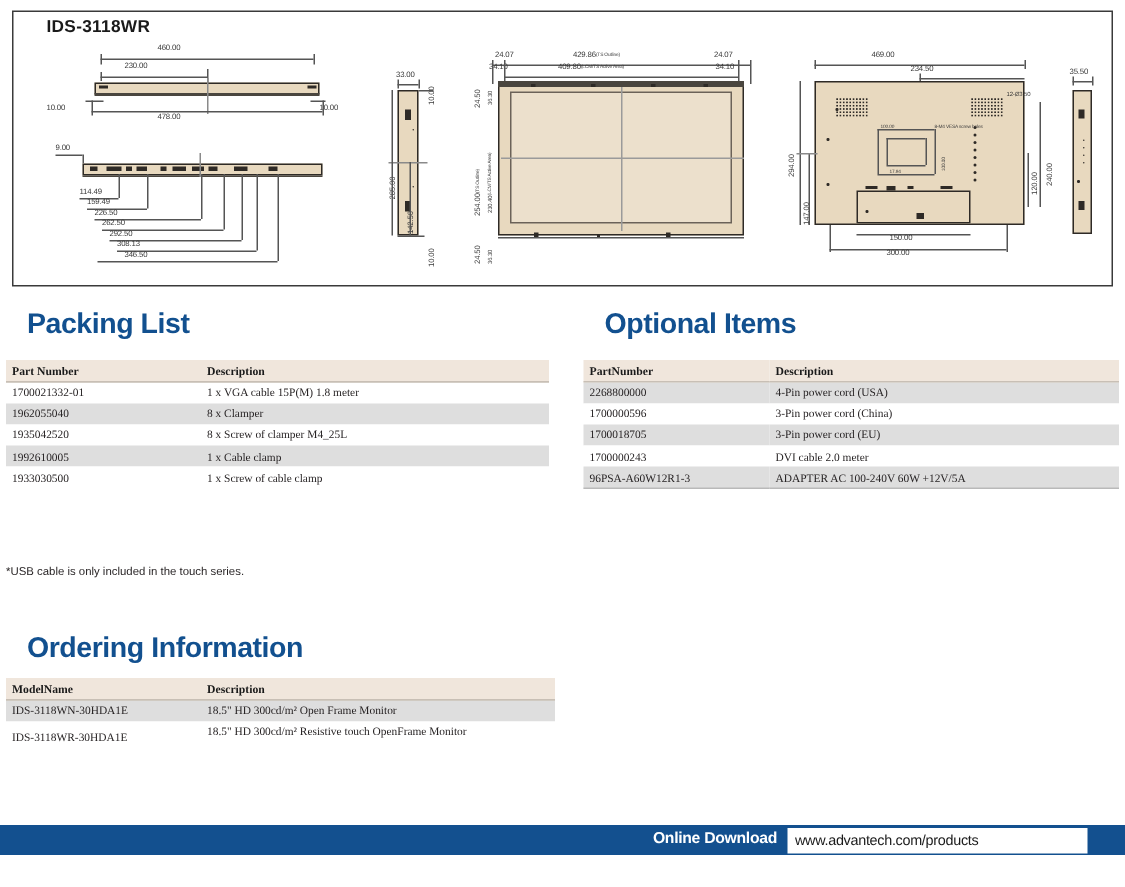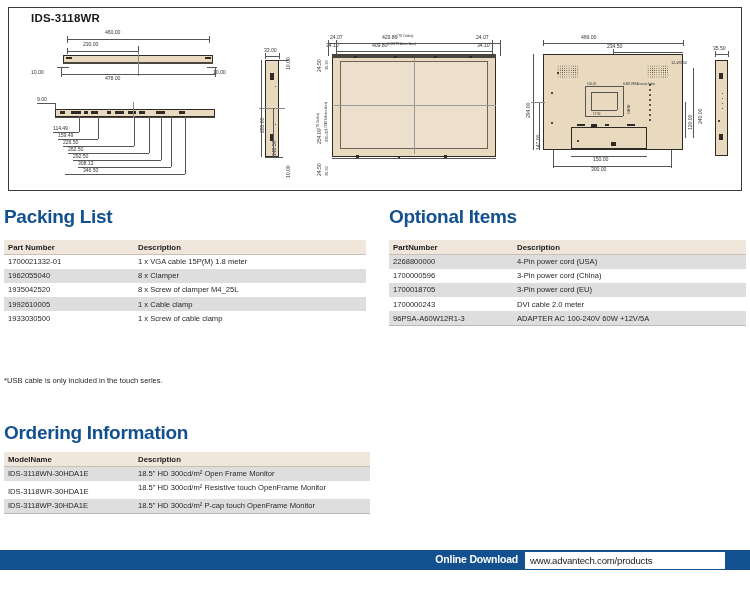--- a/index.html
+++ b/index.html
@@ -35,27 +35,28 @@
   .sq{position:absolute;background:#2e2a26;}
   .hatch{
     position:absolute;
     background-image:radial-gradient(#2e2a26 35%, transparent 36%);
     background-size:2.2px 2.2px;
   }
 
   
   .sec-head{
     position:absolute;font-size:19px;font-weight:bold;color:#12508f;
-    letter-spacing:-.3px;font-family:"Liberation Sans", sans-serif;
+    letter-spacing:-.3px;font-family:"Liberation Sans", sans-serif;margin-left:14px;
   }
 
   
   table.spec{
     position:absolute;border-collapse:collapse;font-size:7.6px;color:#231f20;
     table-layout:fixed;
+    font-family:Liberation Serif, serif;
   }
   table.spec th{
     background:#f0e6dc;font-weight:bold;text-align:left;
     padding:2.5px 4px;font-size:7.8px;color:#1a1a1a;
     border-bottom:.6px solid #c8bfb5;
   }
   table.spec td{
     padding:2.3px 4px;vertical-align:top;line-height:1.25;
   }
   table.spec tr.odd td{background:#dedede;}
@@ -403,24 +404,20 @@
     </thead>
     <tbody>
       <tr class="odd">
         <td>IDS-3118WN-30HDA1E</td>
         <td>18.5" HD 300cd/m² Open Frame Monitor</td>
       </tr>
       <tr class="even">
         <td style="padding-top:6px;">IDS-3118WR-30HDA1E</td>
         <td style="max-width:200px;">18.5" HD 300cd/m²  Resistive touch OpenFrame Monitor</td>
       </tr>
-      <tr class="odd last">
-        <td>IDS-3118WP-30HDA1E</td>
-        <td>18.5" HD 300cd/m² P-cap touch OpenFrame Monitor</td>
-      </tr>
     </tbody>
   </table>
 
   <div class="footer-bar"></div>
   <div class="footer-label">Online Download</div>
   <div class="footer-url">www.advantech.com/products</div>
 
 </div>
 
 </body></html>

